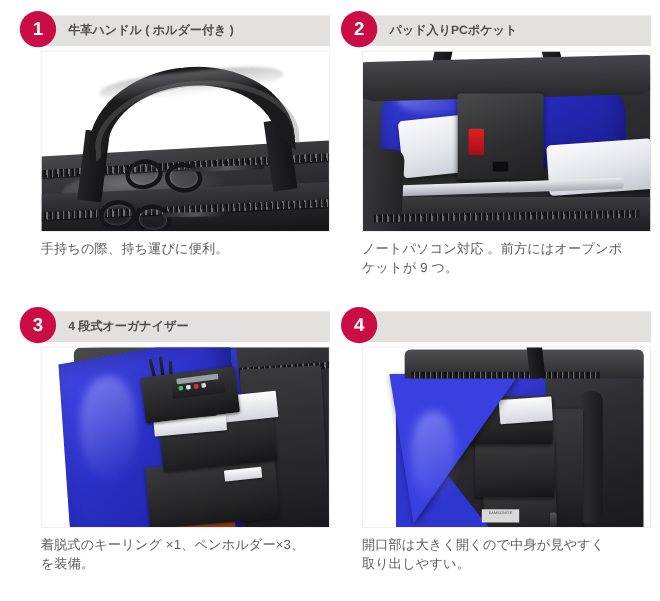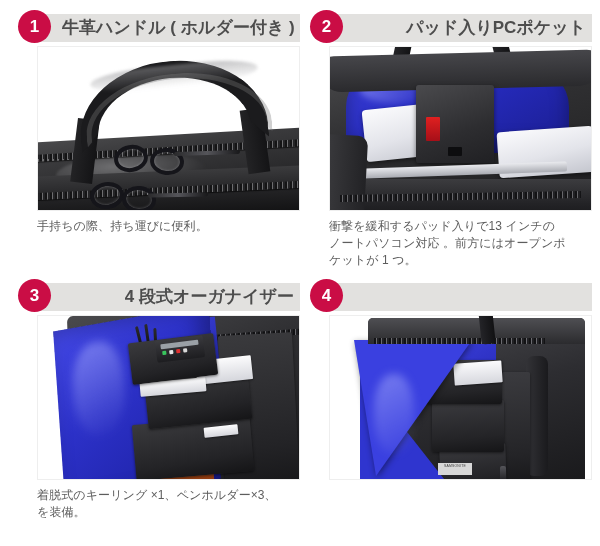--- a/index.html
+++ b/index.html
@@ -54,26 +54,25 @@
     text-align: center;
     letter-spacing: 0;
   }
   .panel-title {
     position: absolute;
     left: 25px;
     top: 0;
     right: 6px;
     height: 28px;
     line-height: 28px;
-    font-size: 17px;
+    font-size: 11px;
     font-weight: bold;
     color: #4d4d4d;
     white-space: nowrap;
     overflow: hidden;
-    text-align: right;
   }
 
   
   .photo-wrap {
     position: relative;
     margin-top: 4px;
     margin-left: 19px;
     width: 261px;
     height: 163px;
     border: 1px solid #eeeeee;
@@ -539,23 +538,22 @@
         <div class="p2-tag"></div>
         <div class="p2-clip"></div>
         <div class="p2-divider"></div>
         <div class="p2-front"></div>
         <div class="p2-side"></div>
         <div class="p2-front-zip"></div>
       </div>
     </div>
 
     <div class="caption">
-      <div>衝撃を緩和するパッド入りで13 インチの</div>
       <div>ノートパソコン対応 。前方にはオープンポ</div>
-      <div>ケットが 1 つ。</div>
+      <div>ケットが 9 つ。</div>
     </div>
   </div>
 
   <div class="panel panel-3">
     <div class="panel-head">
       <div class="badge">3</div>
       <div class="panel-title">4 段式オーガナイザー</div>
     </div>
 
     <div class="photo-wrap">
@@ -616,16 +614,18 @@
         <div class="p4-flapsheen"></div>
         <div class="p4-top"></div>
         <div class="p4-topzip"></div>
         <div class="p4-tophandle"></div>
         <div class="p4-pullzip"></div>
         <div class="p4-label">SAMSONITE</div>
       </div>
     </div>
 
     <div class="caption">
+      <div>開口部は大きく開くので中身が見やすく</div>
+      <div>取り出しやすい。</div>
     </div>
   </div>
 
 </div>
 
 </body></html>

